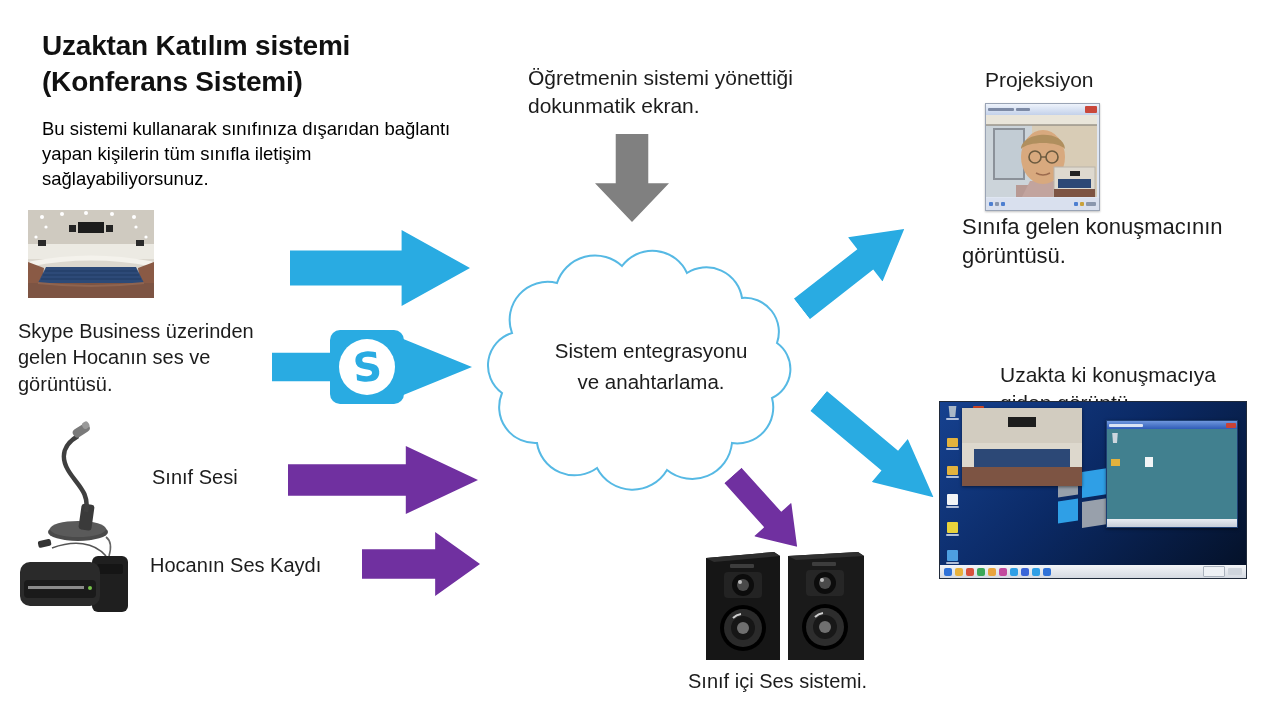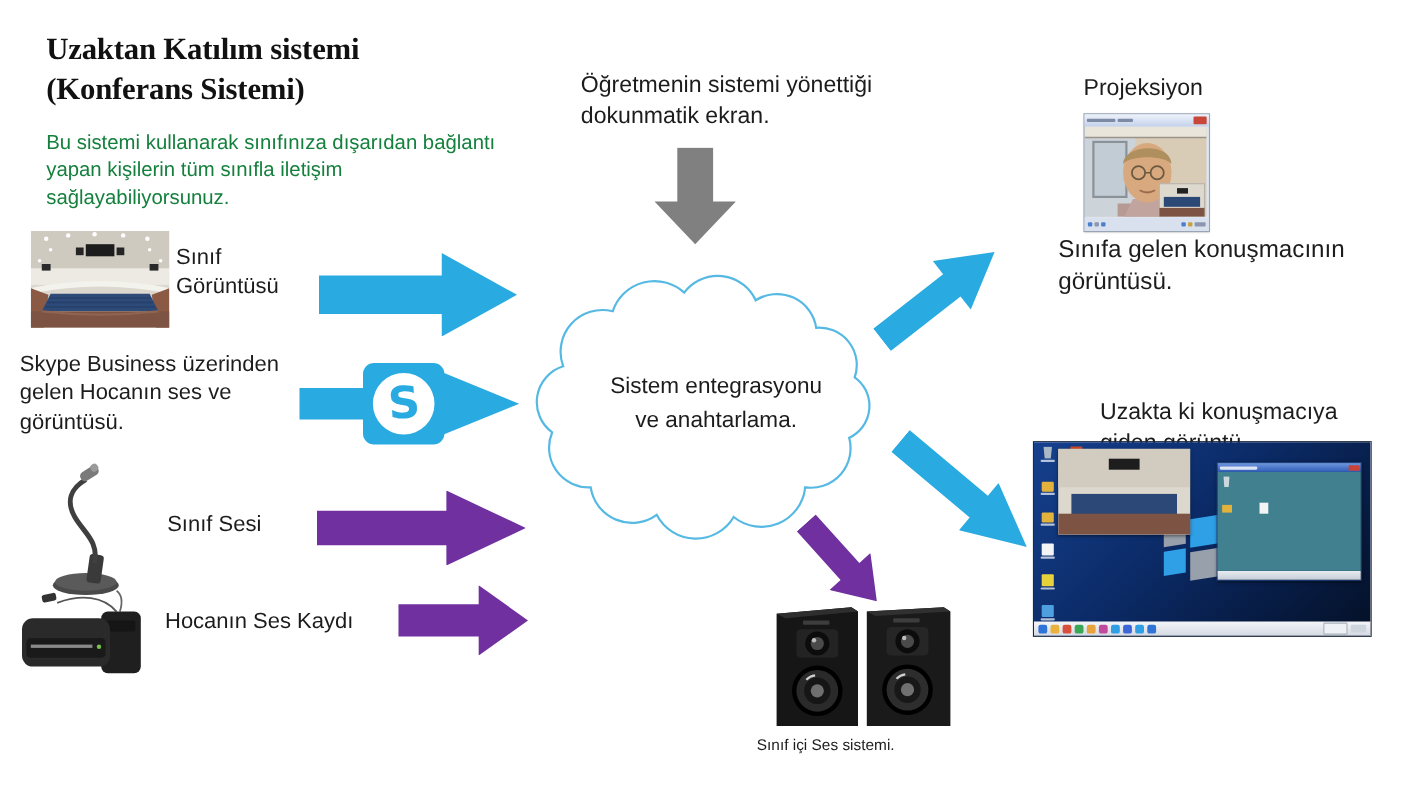--- a/index.html
+++ b/index.html
@@ -1,21 +1,21 @@
 <!DOCTYPE html>
 <html style="--arrow-blue: #29abe2; --arrow-purple: #7030a0; --arrow-gray: #808080; --cloud-stroke: #56b9e4;"><head>
 <meta charset="utf-8">
 <style>
   html,body{margin:0;padding:0;background:#ffffff;}
   .canvas{position:relative;width:1280px;height:720px;background:#fff;overflow:hidden;
           font-family:"Liberation Sans",sans-serif;color:#1c1c1c;}
   .abs{position:absolute;}
   .pre{white-space:pre-line;}
   .title{font-size:28px;font-weight:700;line-height:1.3;letter-spacing:-0.2px;color:#111;}
-  .subtitle{font-size:18.5px;line-height:1.35;color:#15803d;}
+  .subtitle{font-size:18.5px;line-height:1.35;color:#000000;}
   .lbl{font-size:20px;line-height:1.32;color:#1c1c1c;}
   
   .ar-right{background:var(--arrow-blue,#29abe2);
     clip-path:polygon(0 27%,62% 27%,62% 0,100% 50%,62% 100%,62% 73%,0 73%);}
   .ar-right.purple{background:var(--arrow-purple,#7030a0);}
   .ar-down{background:var(--arrow-gray,#808080);
     clip-path:polygon(28% 0,72% 0,72% 56%,100% 56%,50% 100%,0 56%,28% 56%);}
   
   .skype-sq{width:74px;height:74px;border-radius:10px;background:var(--arrow-blue,#29abe2);
     display:flex;align-items:center;justify-content:center;}
@@ -54,21 +54,21 @@
   .rw-task{height:8px;background:linear-gradient(#e8ecf1,#c6cdd7);}
   .taskbar{position:absolute;left:0;right:0;bottom:0;height:13px;
     background:linear-gradient(#f3f5f8,#d5dae2);display:flex;align-items:center;gap:3px;padding:0 4px;}
   .tb-ic{width:8px;height:8px;border-radius:2px;}
 </style>
 </head>
 <body>
 
 <div class="canvas">
 
-  <div class="abs title pre" style="left:42px;top:28px;width:450px;font-family:Liberation Serif, serif;">Uzaktan Katılım sistemi
+  <div class="abs title pre" style="left:42px;top:28px;width:450px;">Uzaktan Katılım sistemi
 (Konferans Sistemi)</div>
   <div class="abs subtitle pre" style="left:42px;top:117px;width:470px;">Bu sistemi kullanarak sınıfınıza dışarıdan bağlantı
 yapan kişilerin tüm sınıfla iletişim
 sağlayabiliyorsunuz.</div>
 
   <div class="abs" style="left:28px;top:210px;width:126px;height:88px;">
     <svg width="126" height="88" viewBox="0 0 126 88">
       <rect width="126" height="88" fill="#dcd8cf"></rect>
       <rect width="126" height="34" fill="#cfcac0"></rect>
       <g fill="#ffffff">
@@ -94,22 +94,20 @@
       <path d="M18,57 L108,57 L116,73 L10,73 Z" fill="#2d4a78"></path>
       <g stroke="#24406a" stroke-width="1.4">
         <line x1="17" y1="61" x2="109" y2="61"></line>
           <line x1="15" y1="65" x2="111" y2="65"></line>
         <line x1="13" y1="69" x2="113" y2="69"></line>
       </g>
       <rect y="73" width="126" height="15" fill="#7d5443"></rect>
       <path d="M10,73 Q63,79 116,73" stroke="#8f6450" stroke-width="2" fill="none"></path>
     </svg>
   </div>
-  <div class="abs lbl pre" style="left:160px;top:221px;width:130px;">Sınıf
-Görüntüsü</div>
   <div class="abs ar-right" style="left:290px;top:230px;width:180px;height:76px;"></div>
 
   <div class="abs lbl pre" style="left:18px;top:318px;width:290px;">Skype Business üzerinden
 gelen Hocanın ses ve
 görüntüsü.</div>
   <div class="abs" style="left:272px;top:330px;width:200px;height:74px;">
     <div class="abs ar-right" style="left:0;top:6px;width:200px;height:62px;"></div>
     <div class="abs skype-sq" style="left:58px;top:0;">
       <div class="skype-blob">
         <span class="skype-s">S</span>
@@ -186,21 +184,21 @@
       <circle cx="125" cy="41" r="11" fill="#0c0c0c"></circle>
         <circle cx="125" cy="41" r="6" fill="#4a4a4a"></circle>
       <circle cx="122" cy="38" r="2" fill="#bdbdbd"></circle>
       <circle cx="125" cy="85" r="23" fill="#000"></circle>
         <circle cx="125" cy="85" r="19" fill="#2d2d2d"></circle>
       <circle cx="125" cy="85" r="12" fill="#181818"></circle>
         <circle cx="125" cy="85" r="6" fill="#707070"></circle>
       <path d="M115,75 a14,14 0 0 1 8,-4" stroke="#cfcfcf" stroke-width="2" fill="none"></path>
     </svg>
   </div>
-  <div class="abs lbl" style="left:688px;top:668px;font-size:14px;">Sınıf içi Ses sistemi.</div>
+  <div class="abs lbl" style="left:688px;top:668px;font-size:20px;">Sınıf içi Ses sistemi.</div>
 
   <div class="abs lbl" style="left:985px;top:66px;font-size:21px;">Projeksiyon</div>
 
   <div class="abs wc" style="left:985px;top:103px;">
     <div class="wc-title">
       <div class="tb" style="width:26px;"></div>
       <div class="tb" style="width:14px;"></div>
       <div class="wc-close"></div>
     </div>
     <div class="wc-video">

